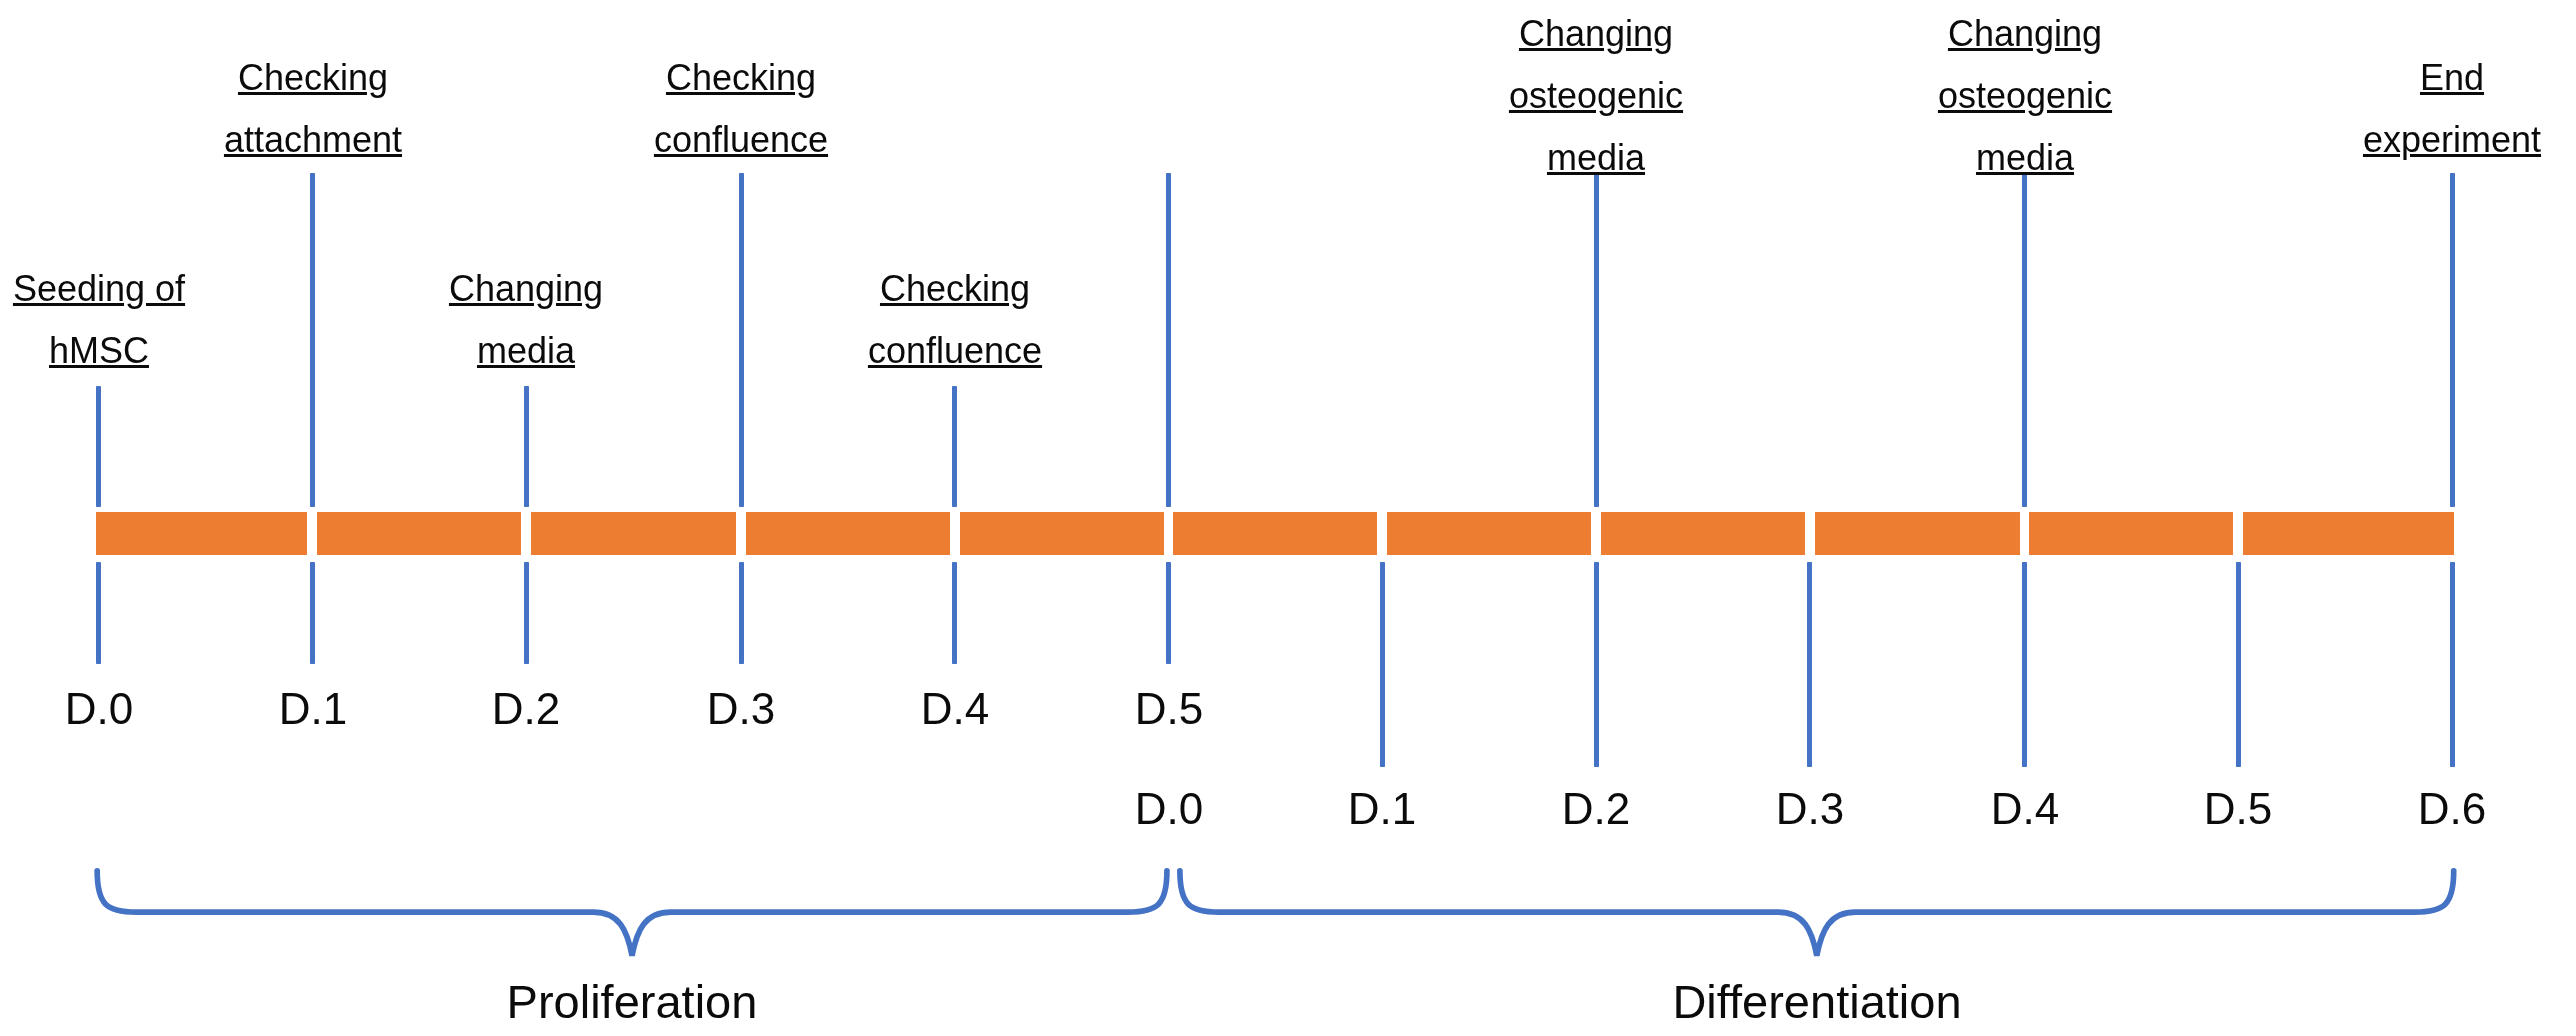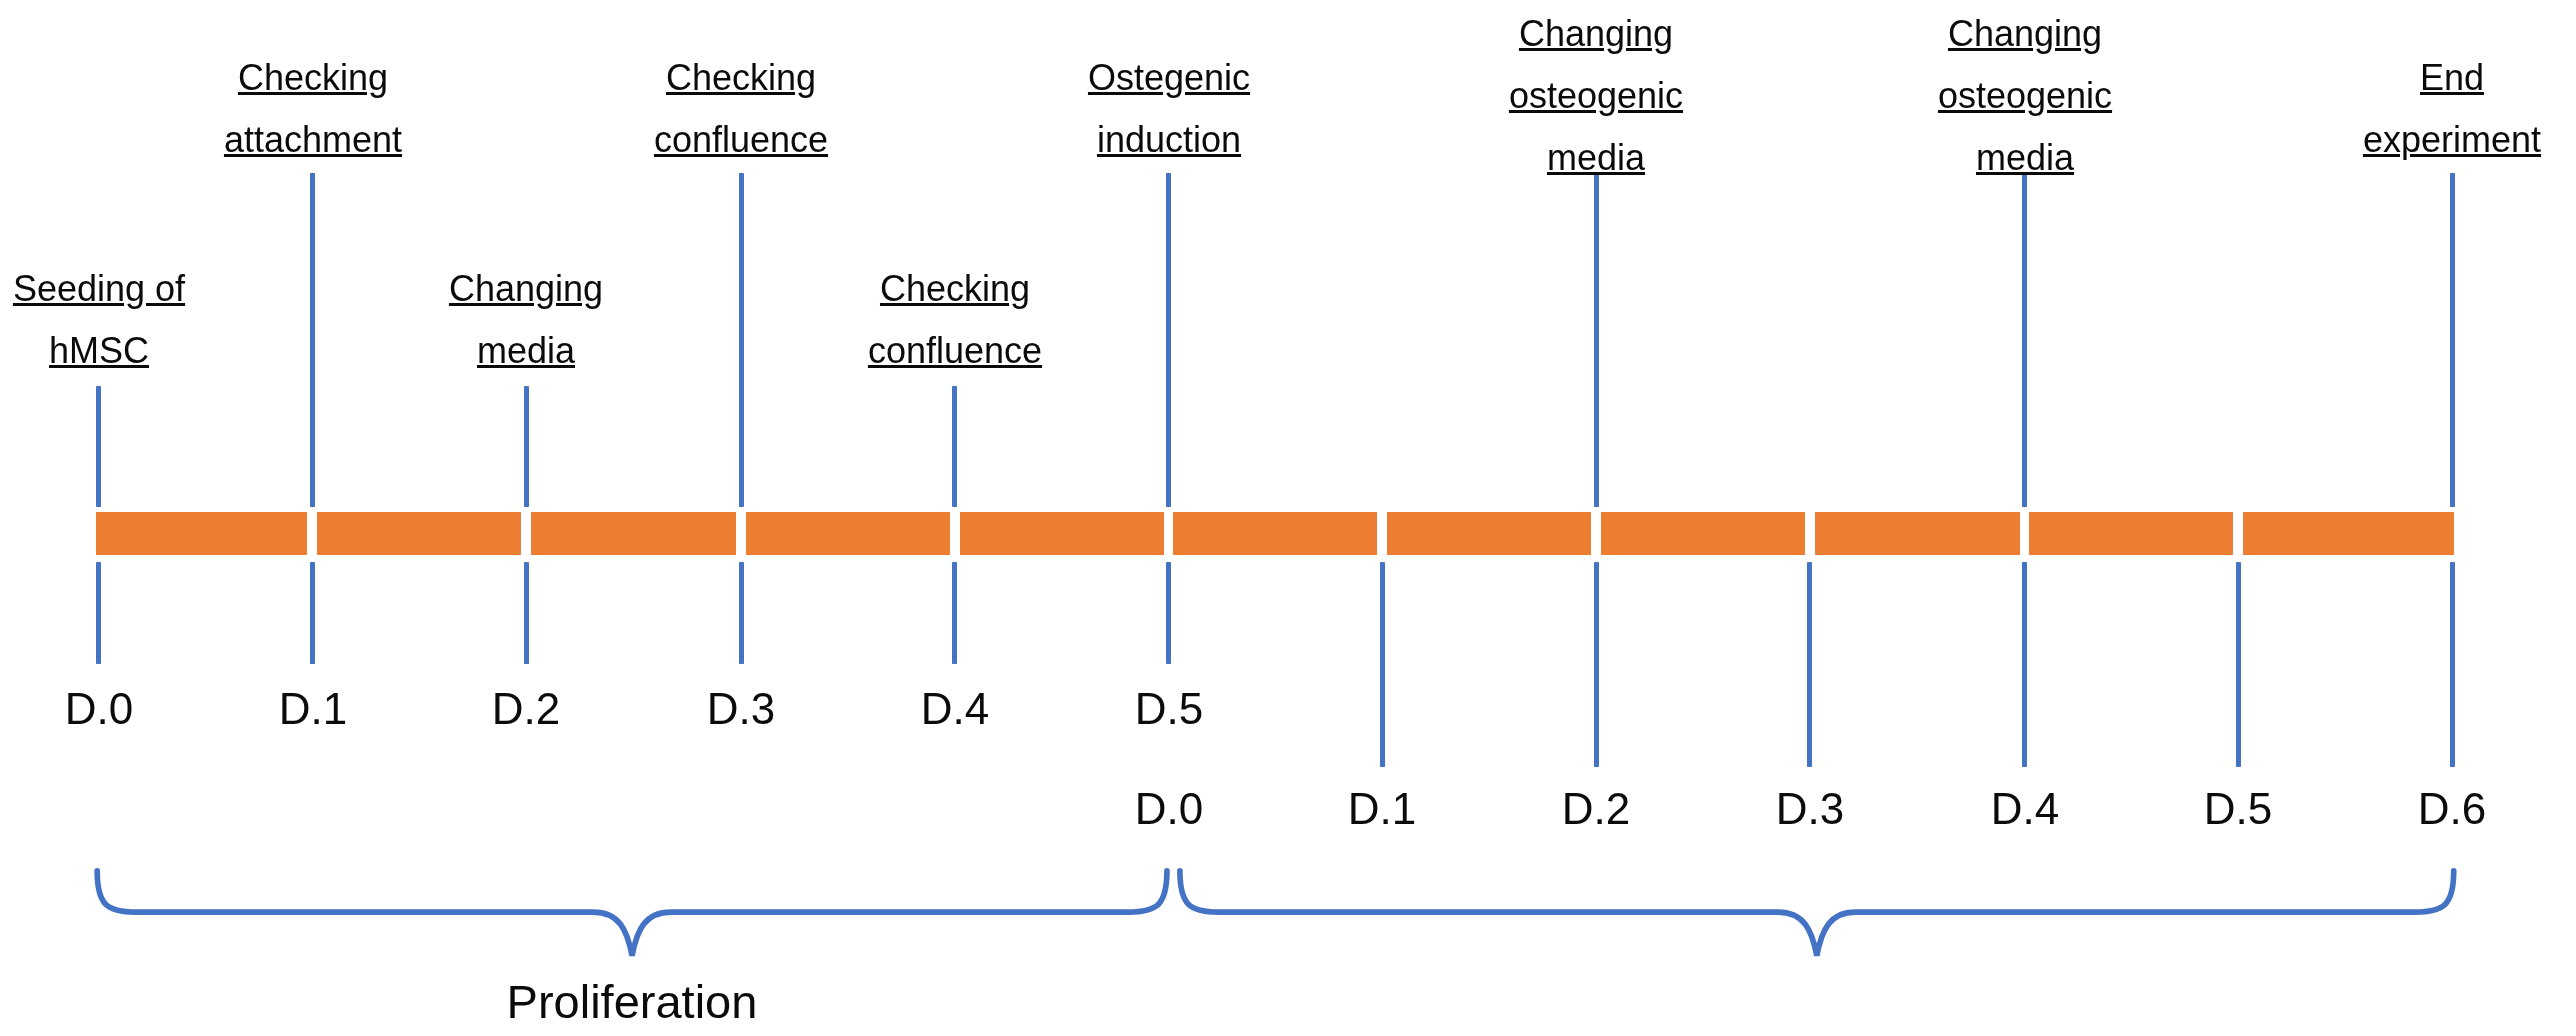--- a/index.html
+++ b/index.html
@@ -91,22 +91,20 @@
     <div class="tick" style="background: rgb(68, 114, 196); left: 524px; top: 386px; height: 121px;"></div>
     <div class="event-label" style="left: 526px; top: 258px; width: 340px;">Changing
 media</div>
     <div class="tick" style="background: rgb(68, 114, 196); left: 739px; top: 173px; height: 334px;"></div>
     <div class="event-label" style="left: 741px; top: 47px; width: 340px;">Checking
 confluence</div>
     <div class="tick" style="background: rgb(68, 114, 196); left: 952px; top: 386px; height: 121px;"></div>
     <div class="event-label" style="left: 955px; top: 258px; width: 340px;">Checking
 confluence</div>
     <div class="tick" style="background: rgb(68, 114, 196); left: 1166px; top: 173px; height: 334px;"></div>
-    <div class="event-label" style="left: 1169px; top: 47px; width: 340px;">Ostegenic
-induction</div>
     <div class="tick" style="background: rgb(68, 114, 196); left: 1594px; top: 173px; height: 334px;"></div>
     <div class="event-label" style="left: 1596px; top: 3.2px; width: 340px;">Changing
 osteogenic
 media</div>
     <div class="tick" style="background: rgb(68, 114, 196); left: 2022px; top: 173px; height: 334px;"></div>
     <div class="event-label" style="left: 2025px; top: 3.2px; width: 340px;">Changing
 osteogenic
 media</div>
     <div class="tick" style="background: rgb(68, 114, 196); left: 2450px; top: 173px; height: 334px;"></div>
     <div class="event-label" style="left: 2452px; top: 47px; width: 340px;">End
@@ -118,14 +116,15 @@
     <div class="day-label" style="left: 955px; top: 684px;">D.4</div>
     <div class="day-label" style="left: 1169px; top: 684px;">D.5</div>
     <div class="day-label" style="left: 1169px; top: 784px;">D.0</div>
     <div class="day-label" style="left: 1382px; top: 784px;">D.1</div>
     <div class="day-label" style="left: 1596px; top: 784px;">D.2</div>
     <div class="day-label" style="left: 1810px; top: 784px;">D.3</div>
     <div class="day-label" style="left: 2025px; top: 784px;">D.4</div>
     <div class="day-label" style="left: 2238px; top: 784px;">D.5</div>
     <div class="day-label" style="left: 2452px; top: 784px;">D.6</div>
     <div class="phase-label" style="left: 632px; top: 976px; text-align: center;">Proliferation</div>
+    <div class="phase-label" style="left: 1817px; top: 976px;">Differentiation</div>
   </div>
 
 
 </body></html>

